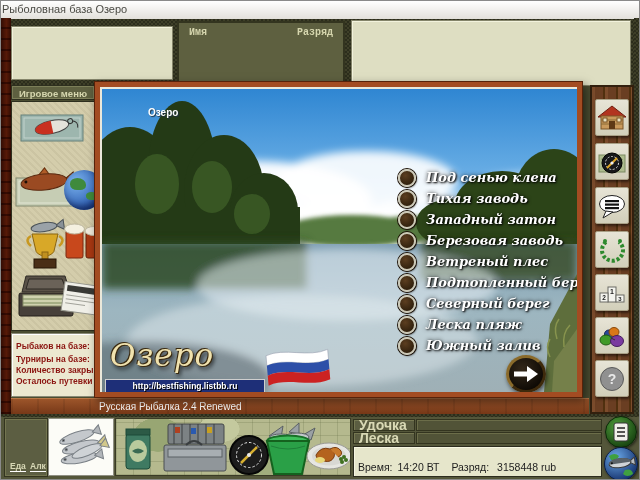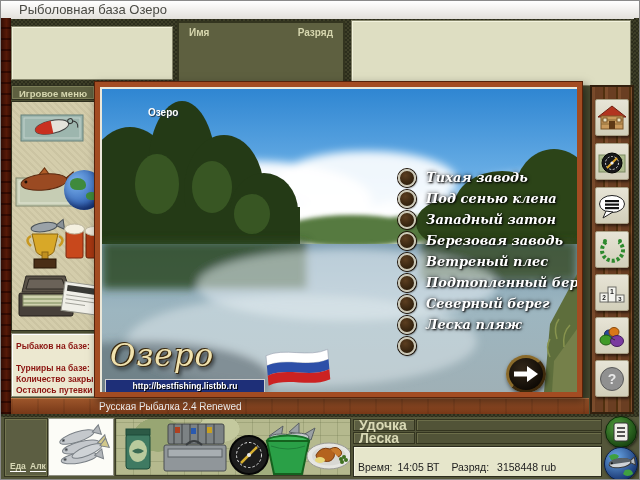--- a/index.html
+++ b/index.html
@@ -4,24 +4,24 @@
 <style>
   html,body{margin:0;padding:0;background:#222;}
   #app{position:relative;width:640px;height:480px;overflow:hidden;
        font-family:"Liberation Sans",sans-serif;background:#4b4d31;
        border:1px solid #8a8a8a;box-sizing:border-box;}
   .spk{background:repeating-conic-gradient(#3e3f28 0% 25%, #2c2d1c 0% 50%);background-size:4px 4px;}
 
   
   .titlebar{position:absolute;left:0;top:0;width:640px;height:25px;
     background:linear-gradient(#ffffff,#d9d6cf);border-bottom:1px solid #9a9a94;
-    color:#4a4a44;font-size:13px;line-height:17px;padding-left:18px;box-sizing:border-box;}
-
-  
-  .top-band{position:absolute;left:0;top:18px;width:640px;height:66px;}
+    color:#4a4a44;font-size:11px;line-height:17px;padding-left:1px;box-sizing:border-box;}
+
+  
+  .top-band{position:absolute;left:0;top:18px;width:640px;height:66px;font-family:Liberation Mono, monospace;}
   .panel-beige{position:absolute;background:#dedec2;border:1px solid #84846a;
     box-shadow:inset 1px 1px 0 #f2f2dc;}
   .pA{left:10px;top:7px;width:160px;height:52px;}
   .pB{left:350px;top:1px;width:278px;height:64px;}
   .pDark{position:absolute;left:176px;top:2px;width:168px;height:62px;background:#5e6040;
     border:2px solid #33341f;box-sizing:border-box;display:flex;justify-content:space-between;
     padding:4px 10px 0 10px;color:#d6d6ae;font-size:10px;font-weight:bold;}
 
   
   .brick-edge{position:absolute;left:0;top:17px;width:10px;height:396px;
@@ -41,21 +41,21 @@
   .globe-ball{width:40px;height:40px;border-radius:50%;
     background:radial-gradient(circle at 30% 30%,#7ab2ec,#2a5ab0 72%),#2a5ab0;
     box-shadow:inset -3px -4px 6px rgba(0,0,30,.5);}
   .globe-ball:after{content:"";position:absolute;left:6px;top:8px;width:16px;height:12px;
     border-radius:50% 60% 40% 50%;background:#3f8a3c;box-shadow:14px 12px 0 -2px #3f8a3c;}
 
   .base-info{position:absolute;left:10px;top:332px;width:84px;height:64px;background:#ece8d0;
     border:1px solid #8a8a76;box-shadow:inset 1px 1px 0 #fff;box-sizing:border-box;
     color:#8b1410;font-weight:bold;font-size:8.5px;white-space:nowrap;overflow:hidden;
     padding:7px 0 0 4px;}
-  .base-info .ln1{margin-bottom:11px;}
+  .base-info .ln1{margin-bottom:2px;}
   .base-info div{line-height:11px;}
 
   
   .version-bar{position:absolute;left:10px;top:397px;width:578px;height:16px;
     background:repeating-linear-gradient(90deg,rgba(0,0,0,.08) 0 2px,transparent 2px 26px),
                linear-gradient(#9c552a,#773818);
     border-top:1px solid #b87848;color:#ffffff;font-size:10px;line-height:15px;
     padding-left:88px;box-sizing:border-box;}
 
   
@@ -362,28 +362,28 @@
             <path d="M462,258 q-2,-14 6,-22"></path>
             <path d="M448,268 q-5,-10 0,-18"></path>
         </g>
       </svg>
 
       <div class="region-label">Озеро</div>
 
       <div class="loc-list">
         <div class="loc-row">
           <span class="radio"></span>
+          <span class="loc-label">Под сенью клена</span>
+          </div>
+        <div class="loc-row">
+          <span class="radio"></span>
           <span class="loc-label">Тихая заводь</span>
           </div>
         <div class="loc-row">
           <span class="radio"></span>
-          <span class="loc-label">Под сенью клена</span>
-          </div>
-        <div class="loc-row">
-          <span class="radio"></span>
           <span class="loc-label">Западный затон</span>
           </div>
         <div class="loc-row">
           <span class="radio"></span>
           <span class="loc-label">Березовая заводь</span>
           </div>
         <div class="loc-row">
           <span class="radio"></span>
           <span class="loc-label">Ветреный плес</span>
           </div>
@@ -394,20 +394,21 @@
         <div class="loc-row">
           <span class="radio"></span>
           <span class="loc-label">Северный берег</span>
           </div>
         <div class="loc-row">
           <span class="radio"></span>
           <span class="loc-label">Леска пляж</span>
           </div>
         <div class="loc-row">
           <span class="radio"></span>
+          <span class="loc-label">Южный залив</span>
           </div>
       </div>
 
       <div class="logo-title">Озеро</div>
       <div class="logo-url">http://bestfishing.listbb.ru</div>
       <svg class="flag" width="68" height="42" viewBox="0 0 68 42">
         <path d="M3,8 C22,1 45,14 65,7 L65,17 C45,24 22,11 3,18 Z" fill="#ffffff" stroke="#9aa0b0" stroke-width=".6"></path>
         <path d="M3,18 C22,11 45,24 65,17 L65,27 C45,34 22,21 3,28 Z" fill="#2d4fa8"></path>
         <path d="M3,28 C22,21 45,34 65,27 L65,37 C45,44 22,31 3,38 Z" fill="#cc2222"></path>
       </svg>
@@ -504,21 +505,21 @@
       </svg>
     </div>
 
     <div class="cell-lbl rod-l">Удочка</div>
     <div class="cell-val rod-v"></div>
     <div class="cell-lbl line-l">Леска</div>
     <div class="cell-val line-v"></div>
 
     <div class="status">
       <span>Время:</span>
-      <span class="gap1">14:05 ВТ</span>
+      <span class="gap1">14:20 ВТ</span>
       <span class="gap2">Разряд:</span>
       <span class="gap3">3158448 rub</span>
     </div>
 
     <div class="btn-round btn-menu">
       <svg width="18" height="20" viewBox="0 0 18 20">
         <rect x="2" y="1" width="14" height="18" rx="2" fill="#f0f0ea" stroke="#333"></rect>
         <path d="M5,6 h8 M5,10 h8 M5,14 h8" stroke="#222" stroke-width="1.6"></path>
       </svg>
     </div>

